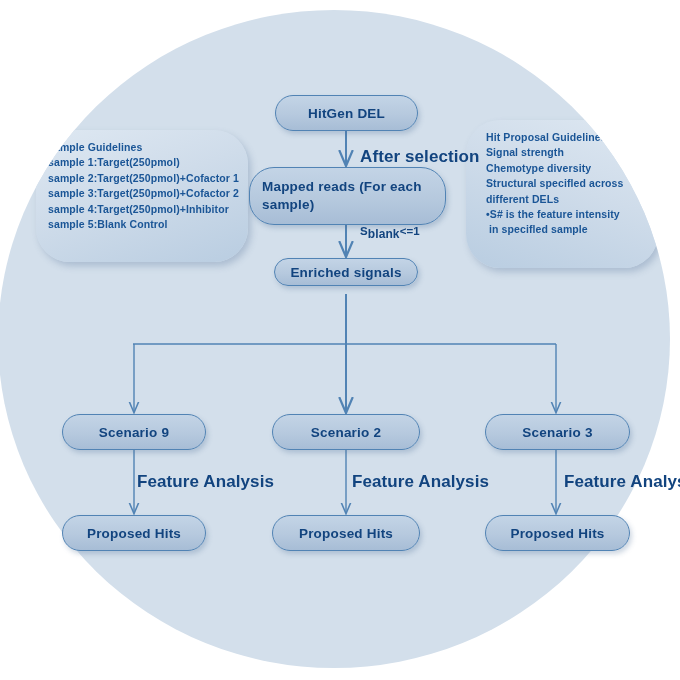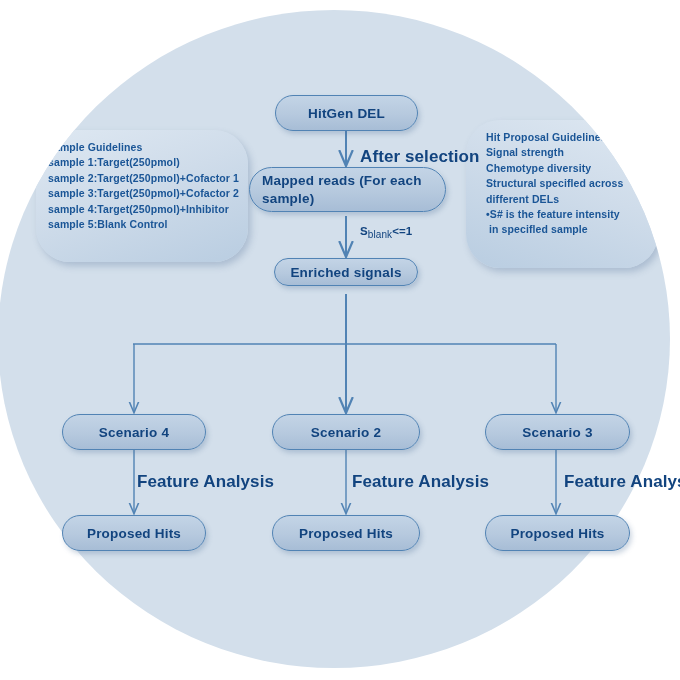--- a/index.html
+++ b/index.html
@@ -77,21 +77,21 @@
     align-items: center;
     justify-content: center;
     text-align: center;
     box-shadow: 2px 3px 5px rgba(80,110,150,0.28);
   }
   .node-hitgen {
     left: 275px; top: 95px; width: 143px; height: 36px;
     border-radius: 18px;
   }
   .node-mapped {
-    left: 249px; top: 167px; width: 197px; height: 45px;
+    left: 249px; top: 167px; width: 197px; height: 58px;
     border-radius: 25px;
     justify-content: flex-start;
     padding-left: 12px;
     text-align: left;
     line-height: 18px;
   }
   .node-enriched {
     left: 274px; top: 258px; width: 144px; height: 28px;
     border-radius: 18px;
   }
@@ -107,21 +107,21 @@
   .edge-label {
     position: absolute;
     color: #12447f;
     font-size: 17px;
     font-weight: bold;
     white-space: nowrap;
     letter-spacing: 0.1px;
   }
   .lbl-after { left: 360px; top: 147px; }
   .lbl-sblank { left: 360px; top: 225px; font-size: 11.5px; }
-  .lbl-sblank sub { font-size: 10px; font-weight: normal; }
+  .lbl-sblank sub { font-size: 12px; font-weight: bold; }
   .lbl-fa1 { left: 137px; top: 472px; }
   .lbl-fa2 { left: 352px; top: 472px; }
   .lbl-fa3 { left: 564px; top: 472px; }
 
   svg.connectors {
     position: absolute;
     left: 0; top: 0;
     width: 680px; height: 680px;
     overflow: visible;
   }
@@ -171,21 +171,21 @@
       <line x1="134" y1="450" x2="134" y2="513" stroke-width="1.4" marker-end="url(#arrow)"></line>
       <line x1="346" y1="450" x2="346" y2="513" stroke-width="1.4" marker-end="url(#arrow)"></line>
       <line x1="556" y1="450" x2="556" y2="513" stroke-width="1.4" marker-end="url(#arrow)"></line>
     </g>
   </svg>
 
   <div class="node node-hitgen">HitGen DEL</div>
   <div class="node node-mapped">Mapped reads  (For each sample)</div>
   <div class="node node-enriched">Enriched signals</div>
 
-  <div class="node node-scn node-scn1">Scenario 4</div>
+  <div class="node node-scn node-scn1">Scenario 9</div>
   <div class="node node-scn node-scn2">Scenario 2</div>
   <div class="node node-scn node-scn3">Scenario 3</div>
 
   <div class="node node-hits node-hits1">Proposed Hits</div>
   <div class="node node-hits node-hits2">Proposed Hits</div>
   <div class="node node-hits node-hits3">Proposed Hits</div>
 
   <div class="edge-label lbl-after">After selection</div>
   <div class="edge-label lbl-sblank"><span>S</span><sub>blank</sub><span>&lt;=1</span></div>
   <div class="edge-label lbl-fa1">Feature Analysis</div>

